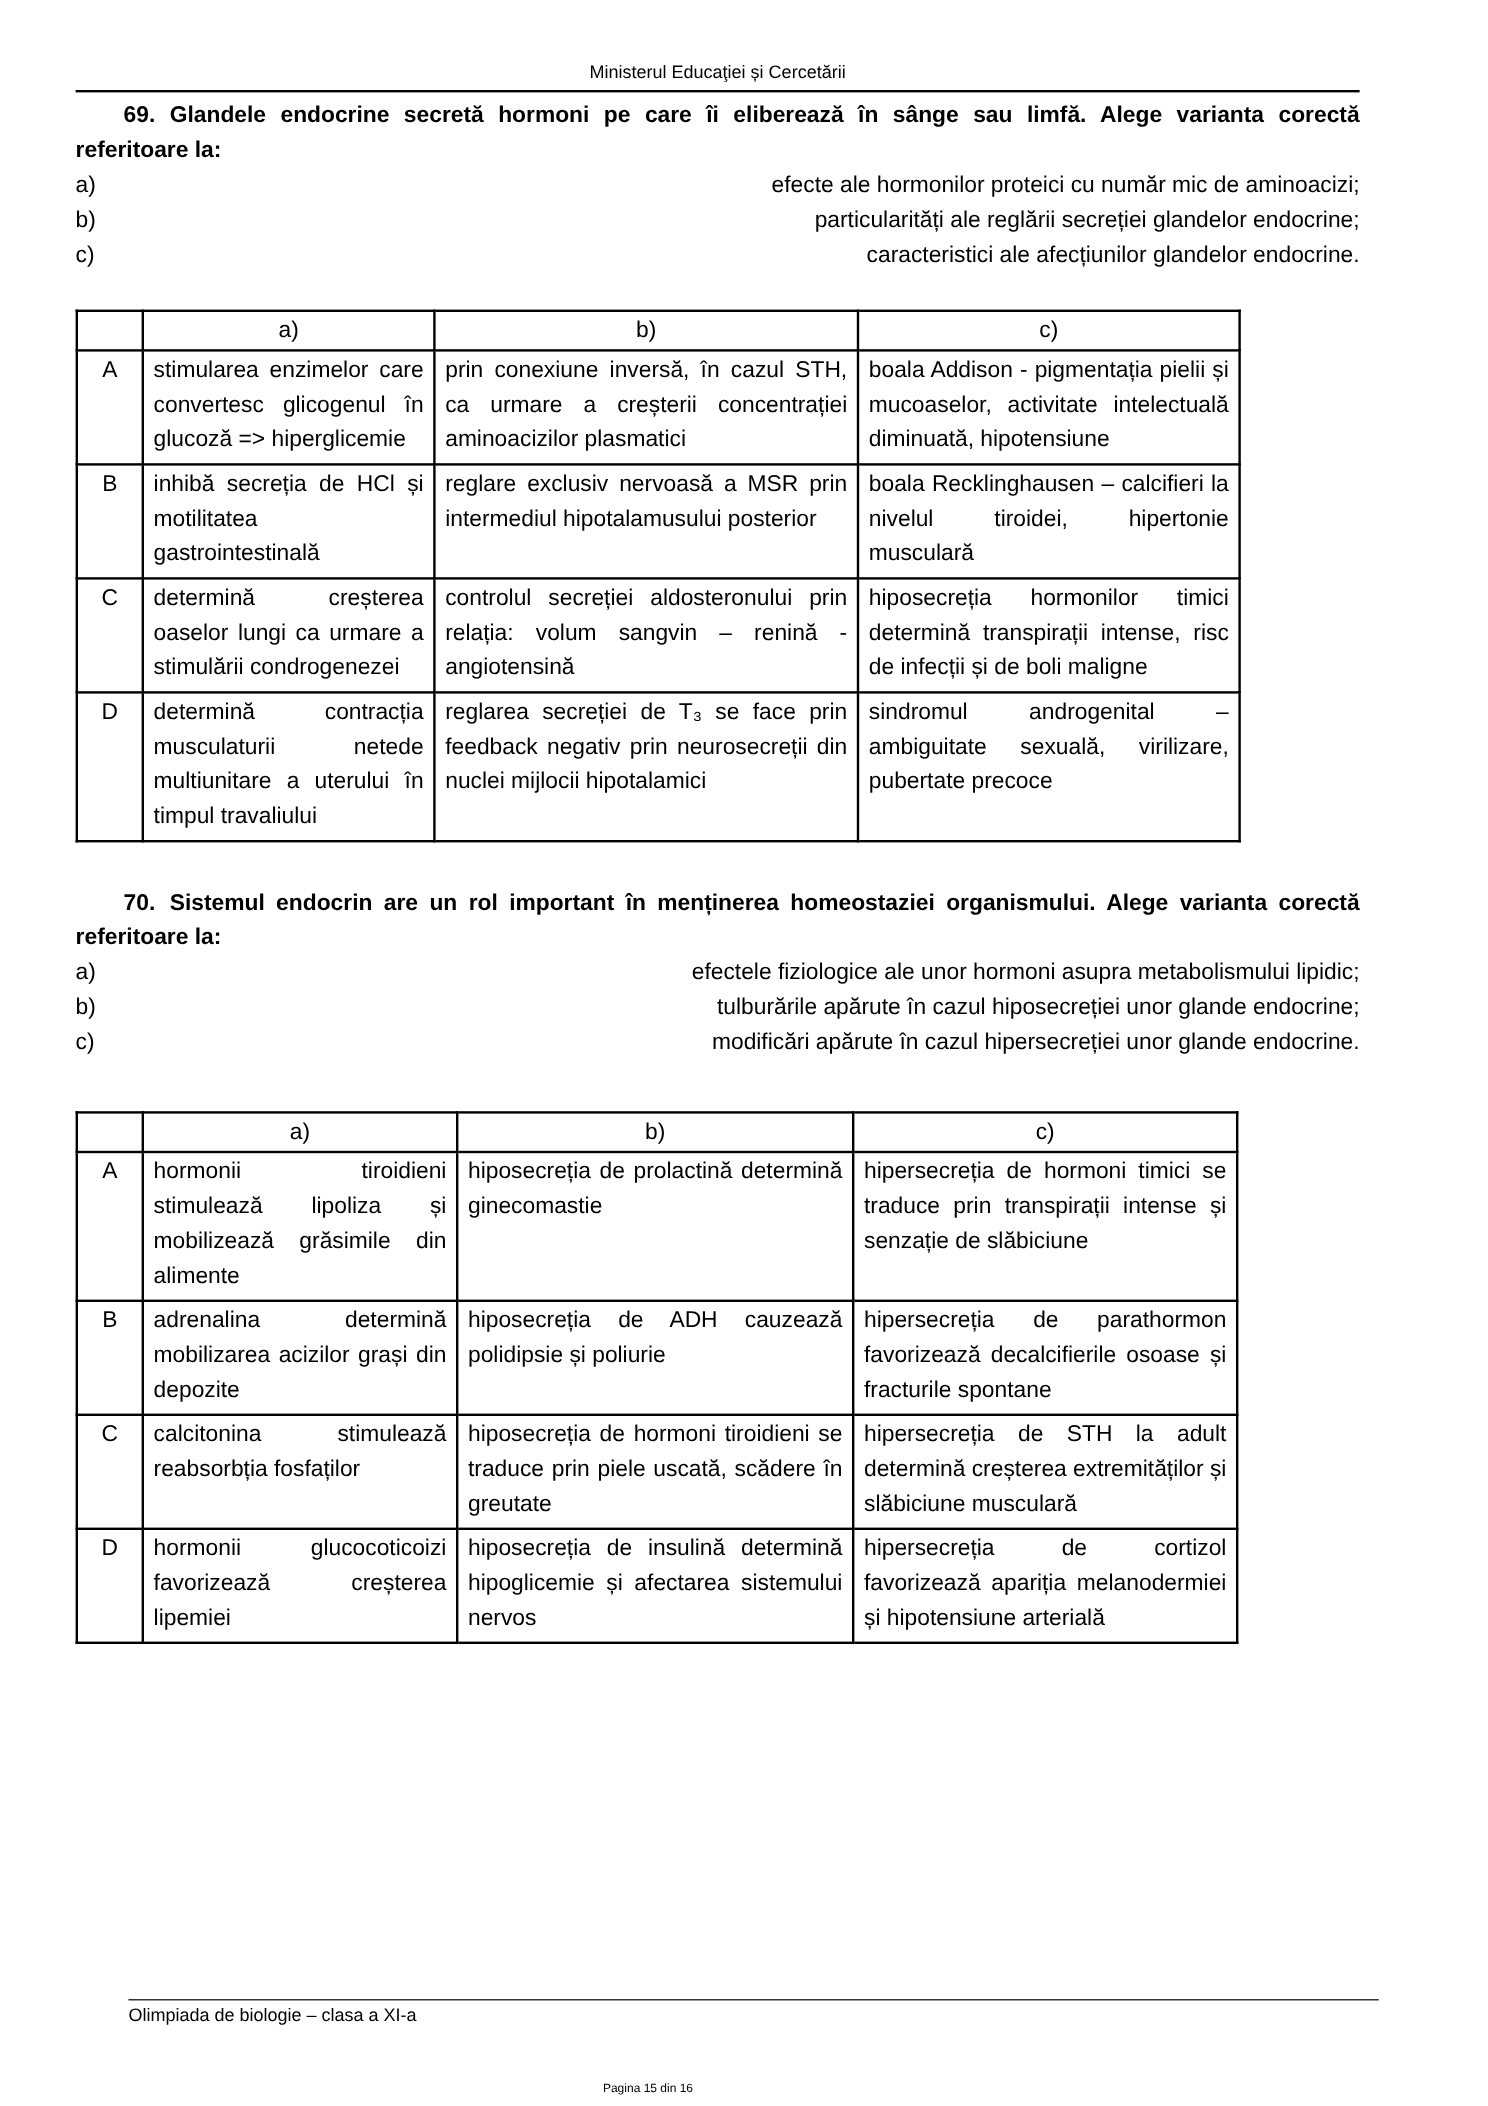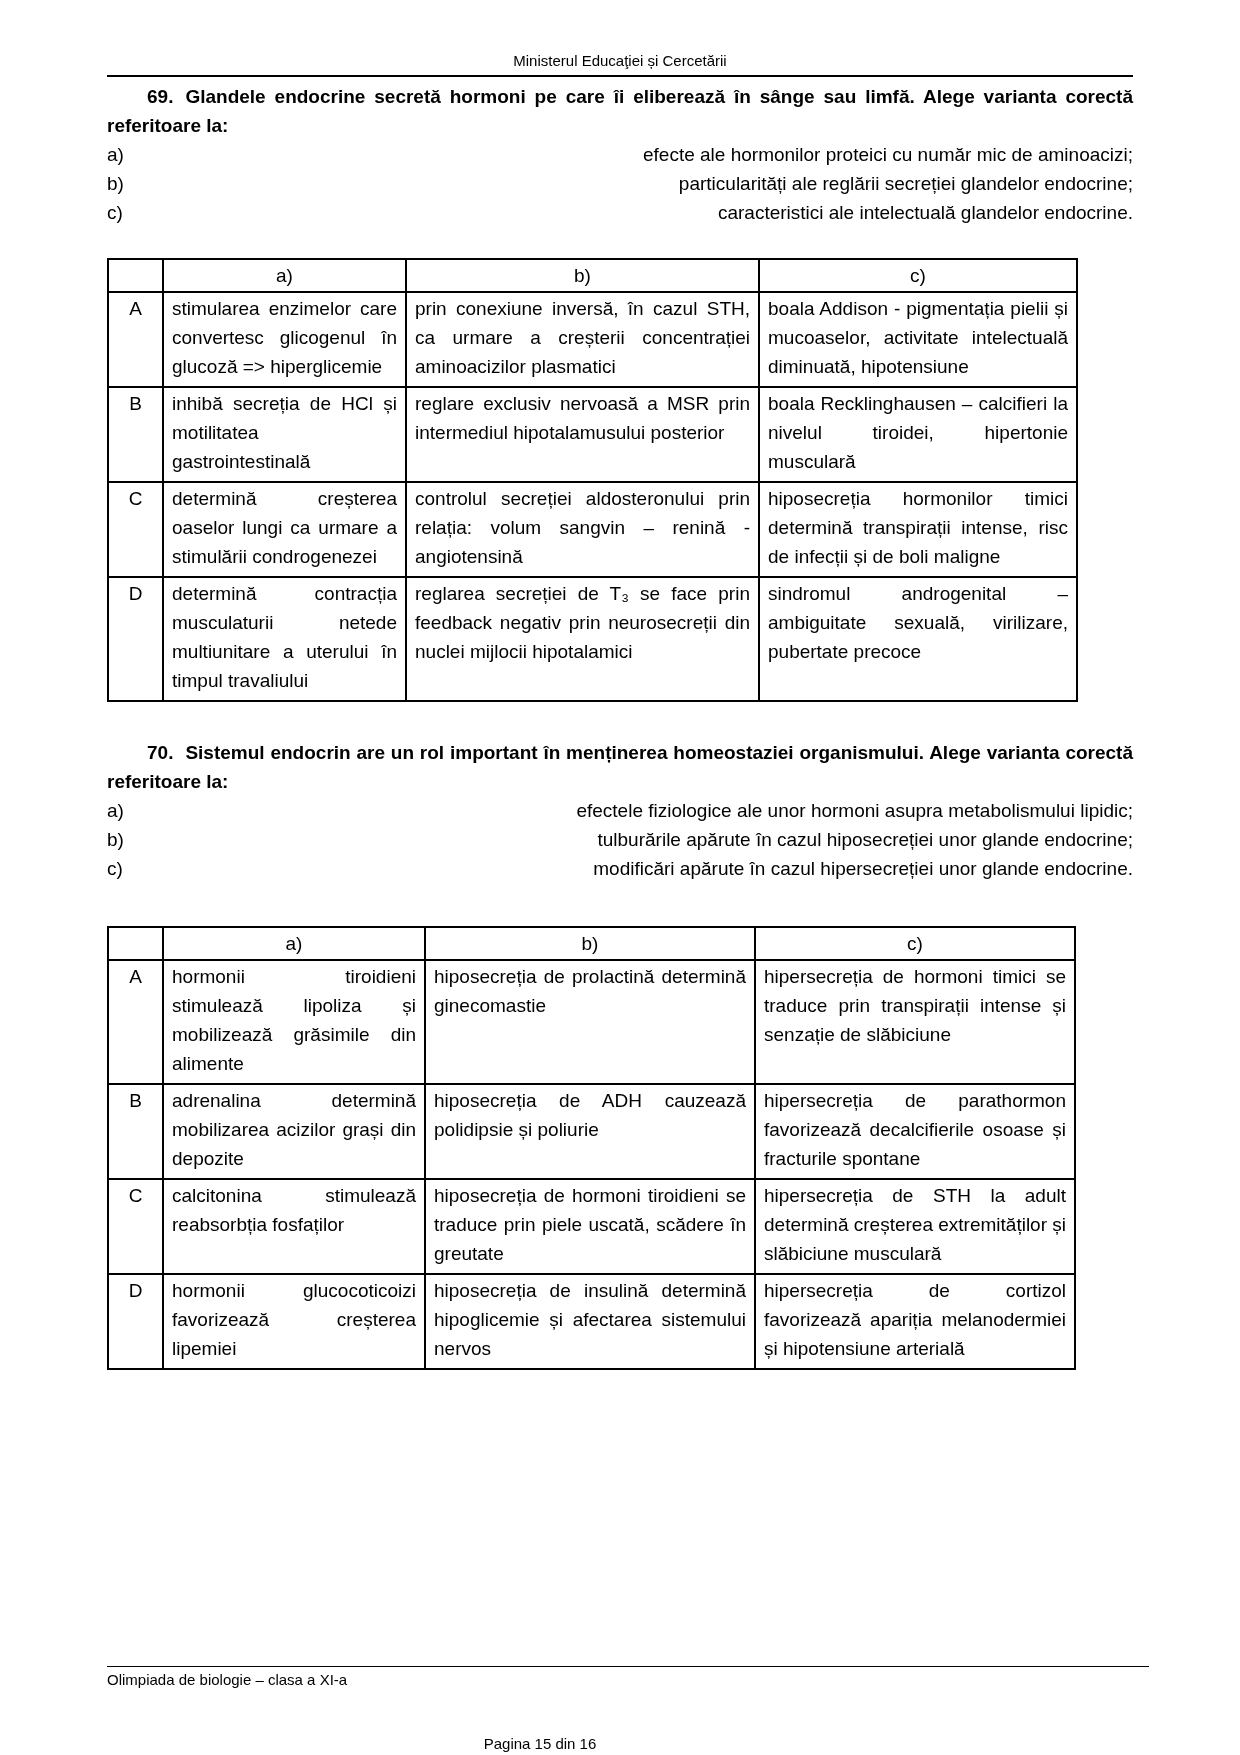--- a/index.html
+++ b/index.html
@@ -5,21 +5,21 @@
   * { margin: 0; padding: 0; box-sizing: border-box; }
   html, body { background: #ffffff; }
   body {
     width: 1240px; height: 1755px;
     position: relative;
     color: #000;
     font-family: "Liberation Sans", sans-serif;
   }
   .page {
     position: absolute; inset: 0;
-    padding: 50px 107px 0 107px;
+    padding: 50px 107px 0 63px;
   }
   
   .doc-header { text-align: center; font-size: 15px; line-height: 21px; }
   .header-rule { border: none; border-top: 2px solid #000; margin-top: 4px; }
 
   
   .question-stem {
     font-weight: bold; font-size: 19px; line-height: 29px;
     text-align: justify; margin-top: 5px;
   }
@@ -51,21 +51,21 @@
 
   
   .doc-footer {
     position: absolute; left: 107px; right: 91px; top: 1666px;
     font-size: 15px; line-height: 20px;
   }
   .footer-rule { border: none; border-top: 1.5px solid #000; }
   .footer-left { margin-top: 3px; }
   .page-number {
     position: absolute; left: 0; top: 1735px; width: 1080px;
-    text-align: center; font-size: 15px;
+    text-align: center; font-size: 10px;
   }
 </style>
 </head>
 <body>
 
 <div class="page">
 
   <div class="doc-header">
     <div>Ministerul Educaţiei și Cercetării</div>
   </div>
@@ -77,21 +77,21 @@
     <div class="option-row">
       <span class="option-label">a)</span>
       <span class="option-text">efecte ale hormonilor proteici cu număr mic de aminoacizi;</span>
     </div>
     <div class="option-row">
       <span class="option-label">b)</span>
       <span class="option-text">particularități ale reglării secreției glandelor endocrine;</span>
     </div>
     <div class="option-row">
       <span class="option-label">c)</span>
-      <span class="option-text">caracteristici ale intelectuală glandelor endocrine.</span>
+      <span class="option-text">caracteristici ale afecțiunilor glandelor endocrine.</span>
     </div>
   </div>
 
   <table class="answers">
     <colgroup>
       <col style="width:55px">
         <col style="width:243px">
         <col style="width:353px">
         <col style="width:318px">
     </colgroup>

